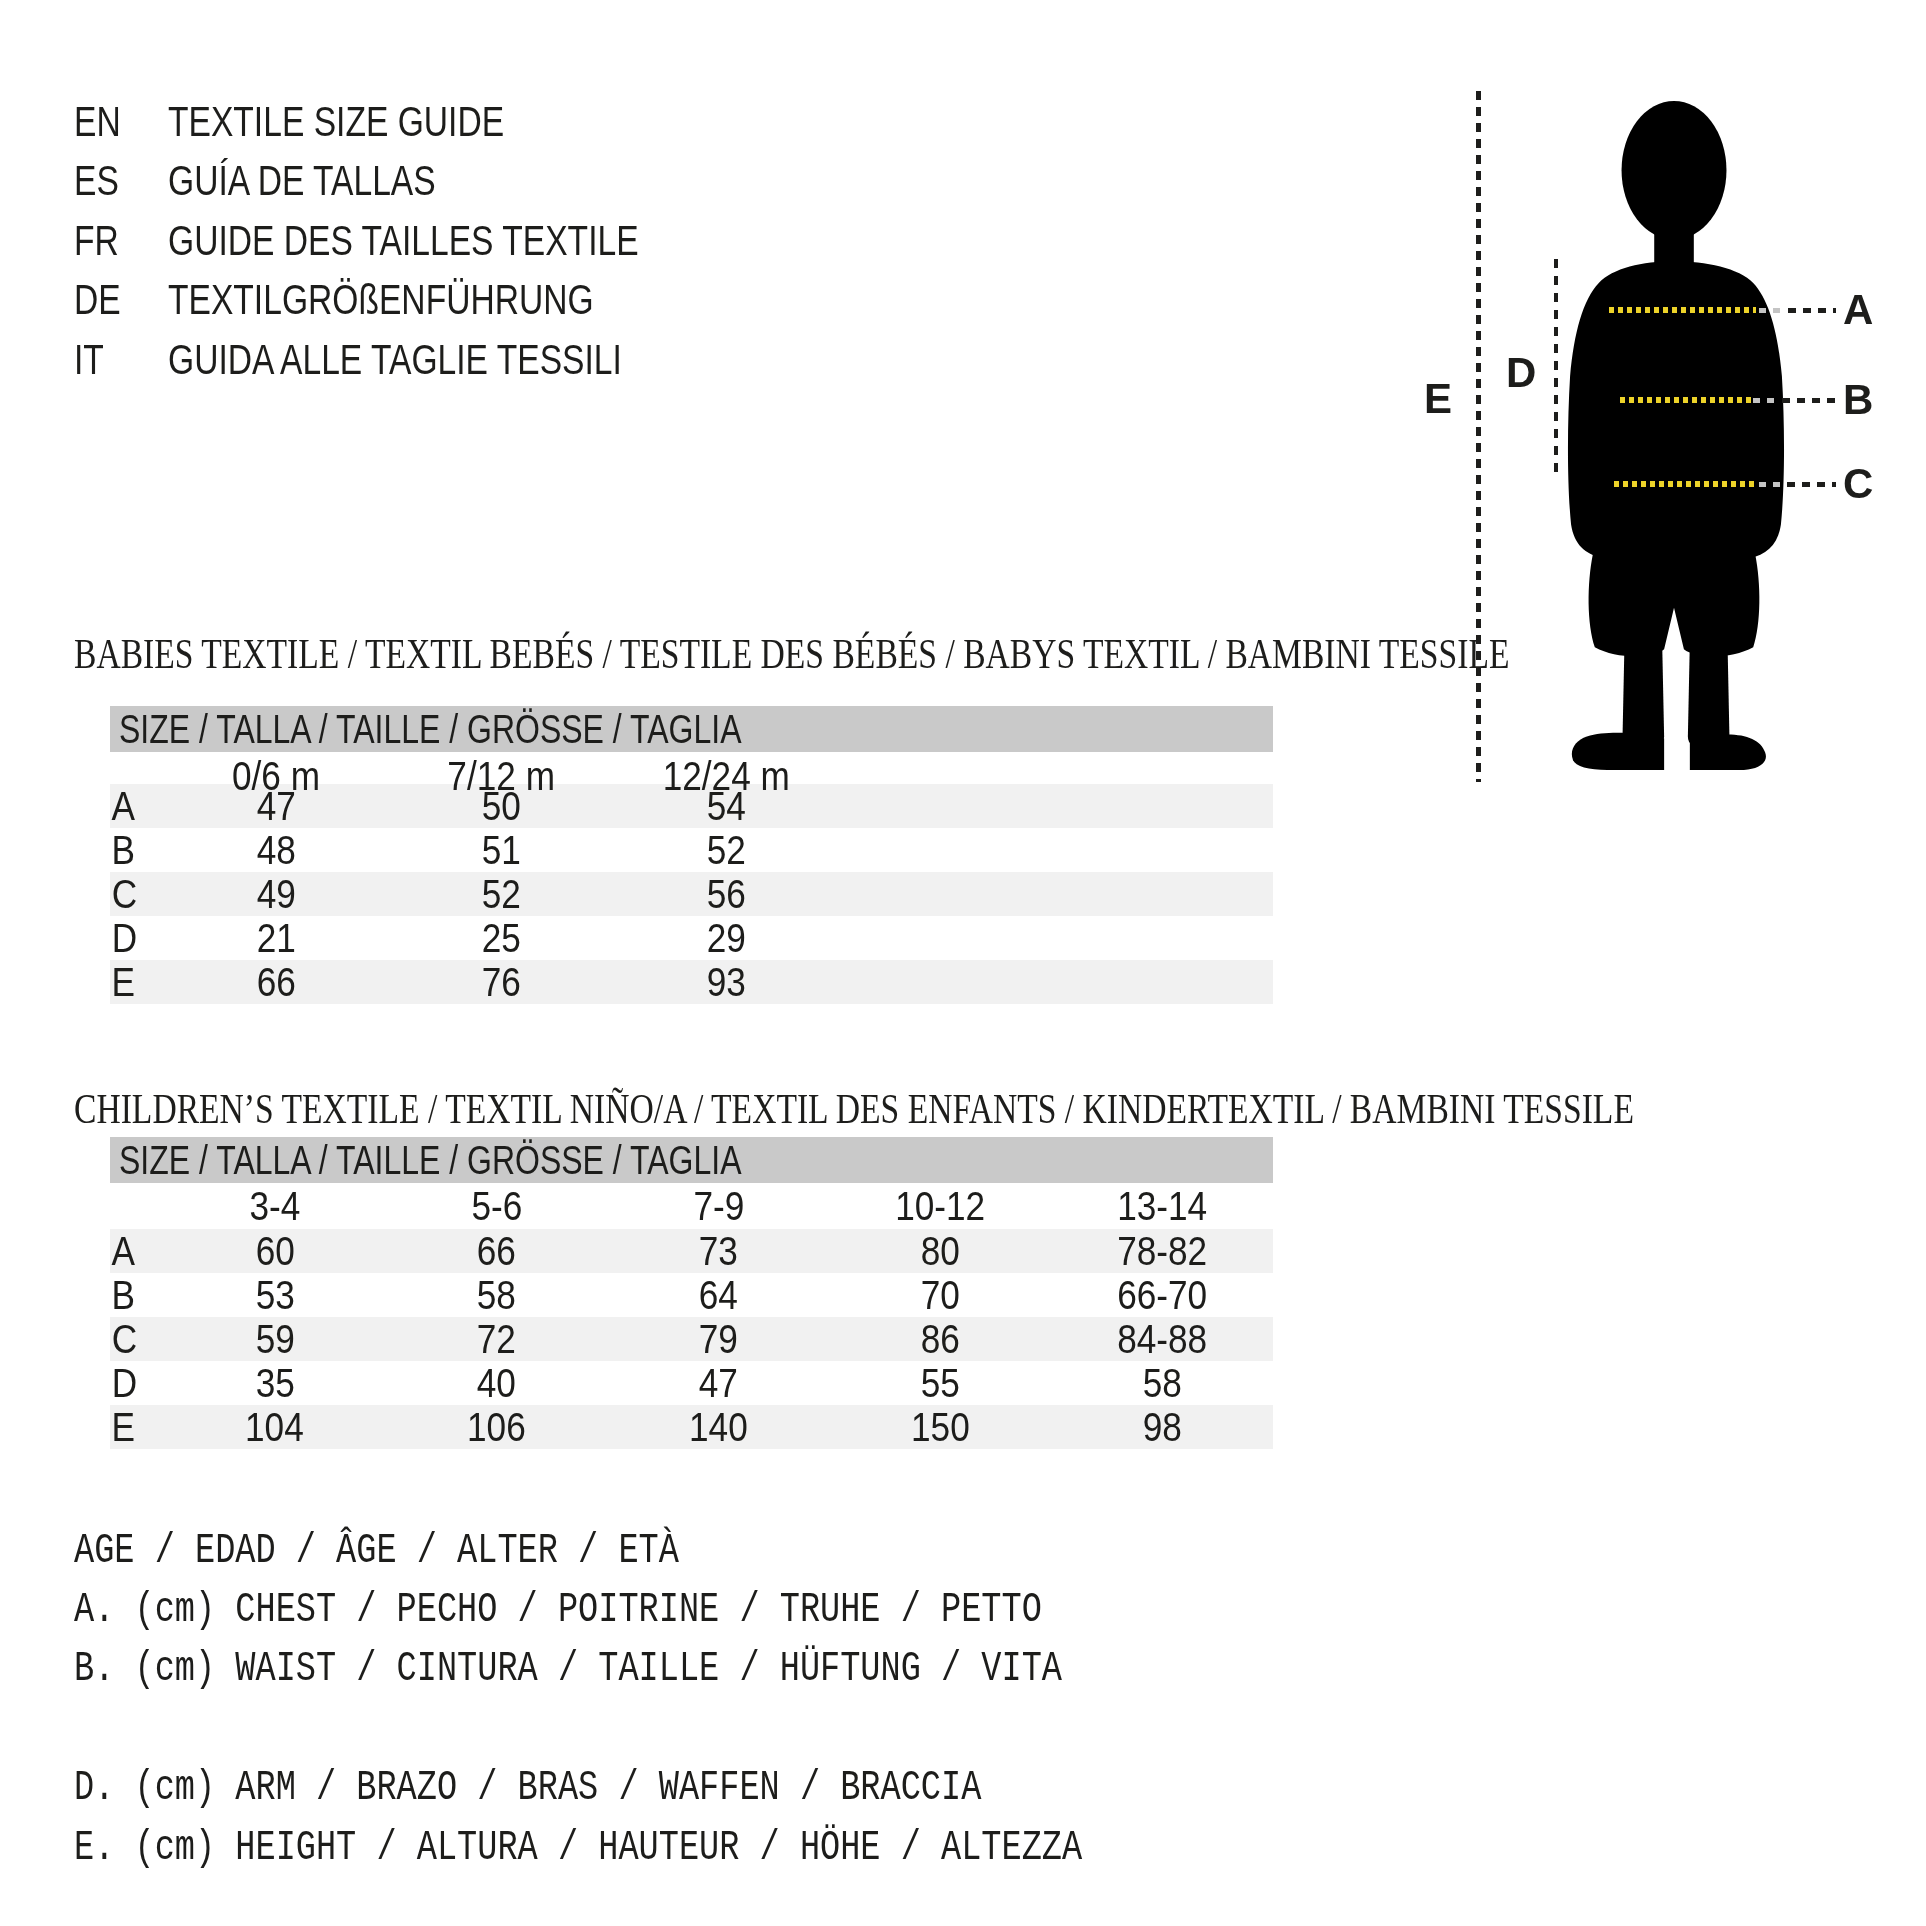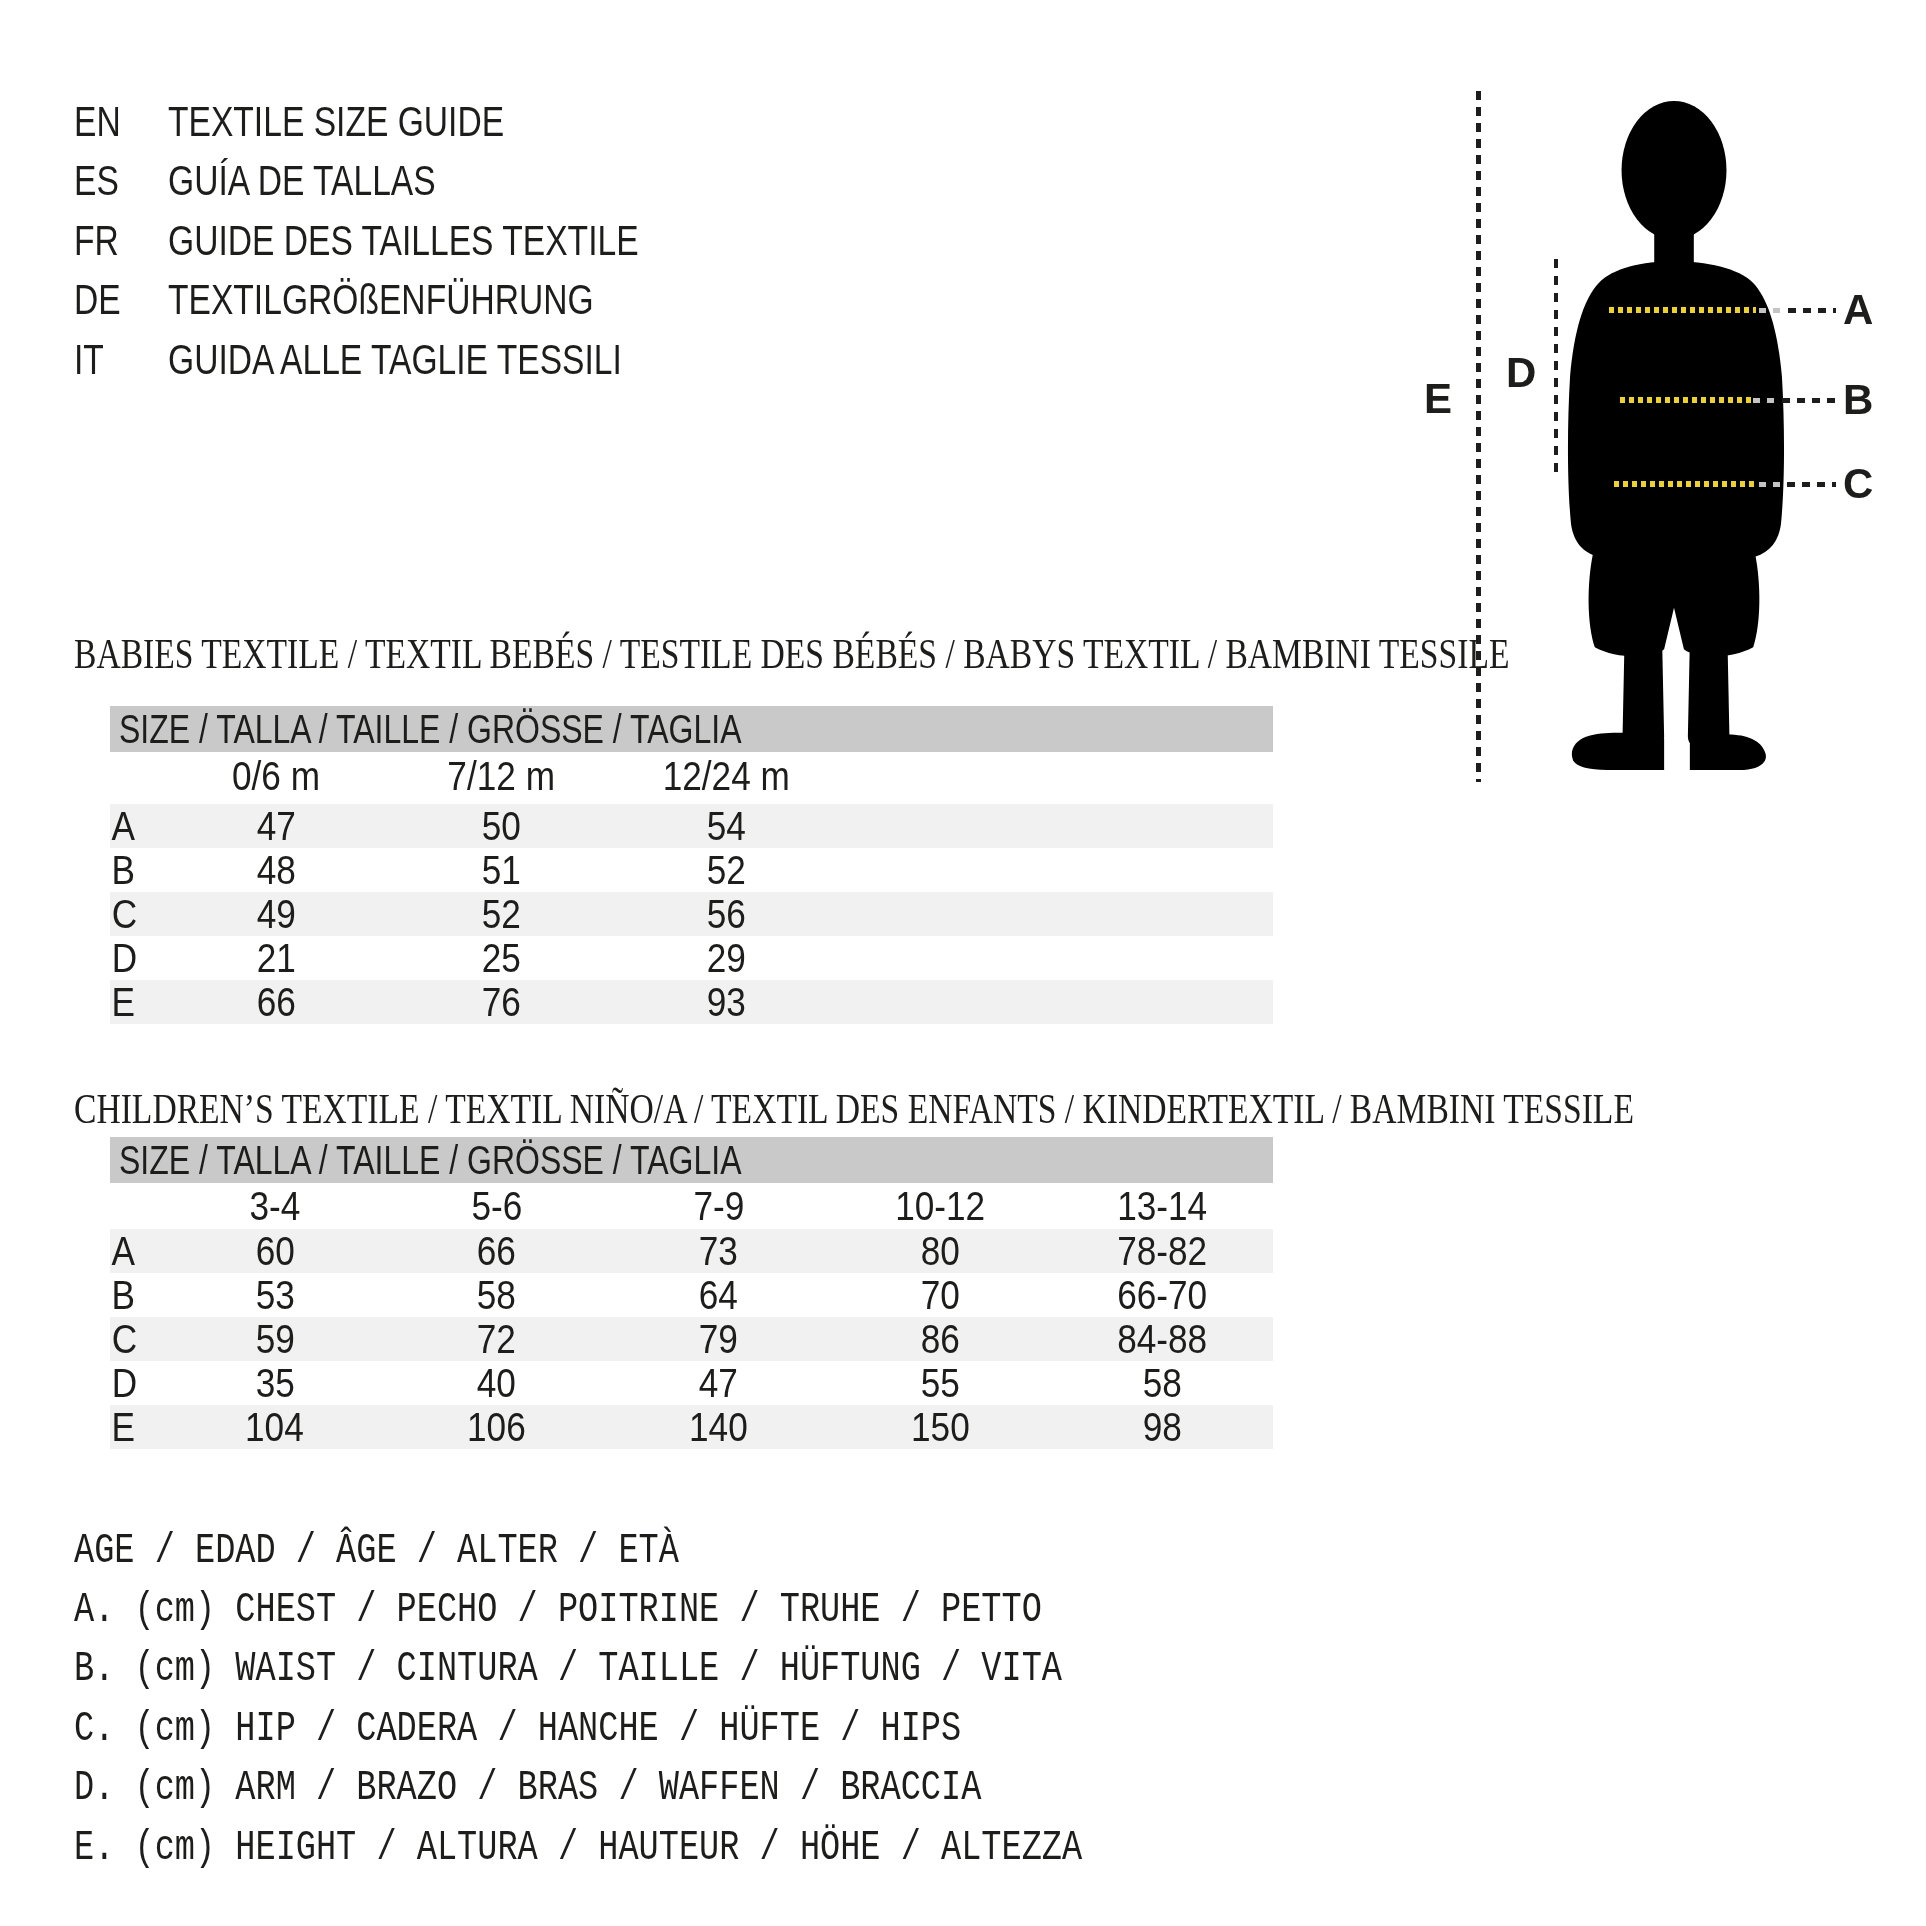--- a/index.html
+++ b/index.html
@@ -15,21 +15,21 @@
   .lang-code{position:absolute;left:0;top:0;}
   .lang-title{position:absolute;left:94px;top:0;}
   .lang-title .cond, .lang-row span{white-space:nowrap;}
 
   
   .sec-heading{position:absolute;left:74px;font-size:42px;line-height:46px;white-space:nowrap;font-family:Liberation Serif, serif;}
 
   
   .sizetable{position:absolute;left:74px;width:1163px;font-size:40px;margin-left:36px;}
   .band{height:46px;line-height:46px;background:#c9c9c9;padding-left:9px;box-sizing:border-box;}
-  .cols-row{display:flex;height:52px;line-height:48px;background:#ffffff;}
+  .cols-row{display:flex;height:32px;line-height:48px;background:#ffffff;}
   .data-row{display:flex;height:44px;line-height:44px;background:#ffffff;}
   .data-row.stripe{background:#f1f1f1;}
   .cl{width:54px;text-align:left;}
   .c3{width:225px;text-align:center;}
   .c5{width:222px;text-align:center;}
 
   
   .legend-row{position:absolute;left:74px;height:59px;line-height:59px;font-size:42px;white-space:nowrap;font-family:Liberation Mono, monospace;}
 
   
@@ -205,18 +205,17 @@
       <div class="c5"><span class="condc">106</span></div>
       <div class="c5"><span class="condc">140</span></div>
       <div class="c5"><span class="condc">150</span></div>
       <div class="c5"><span class="condc">98</span></div>
     </div>
   </div>
 
   <div class="legend-row" style="top:1522px"><span class="cond">AGE / EDAD / ÂGE / ALTER / ETÀ</span></div>
   <div class="legend-row" style="top:1581px"><span class="cond">A. (cm) CHEST / PECHO / POITRINE / TRUHE / PETTO</span></div>
   <div class="legend-row" style="top:1640px"><span class="cond">B. (cm) WAIST / CINTURA / TAILLE / HÜFTUNG / VITA</span></div>
-  <div class="legend-row" style="top:1700px"><span class="cond">C. (cm) HIP / CADERA / HANCHE / HÜFTE / HIPS</span></div>
   <div class="legend-row" style="top:1819px"><span class="cond">E. (cm) HEIGHT / ALTURA / HAUTEUR / HÖHE / ALTEZZA</span></div>
   <div class="legend-row" style="top:1759px"><span class="cond">D. (cm) ARM / BRAZO / BRAS / WAFFEN / BRACCIA</span></div>
 
 </div>
 
 
 </body></html>

